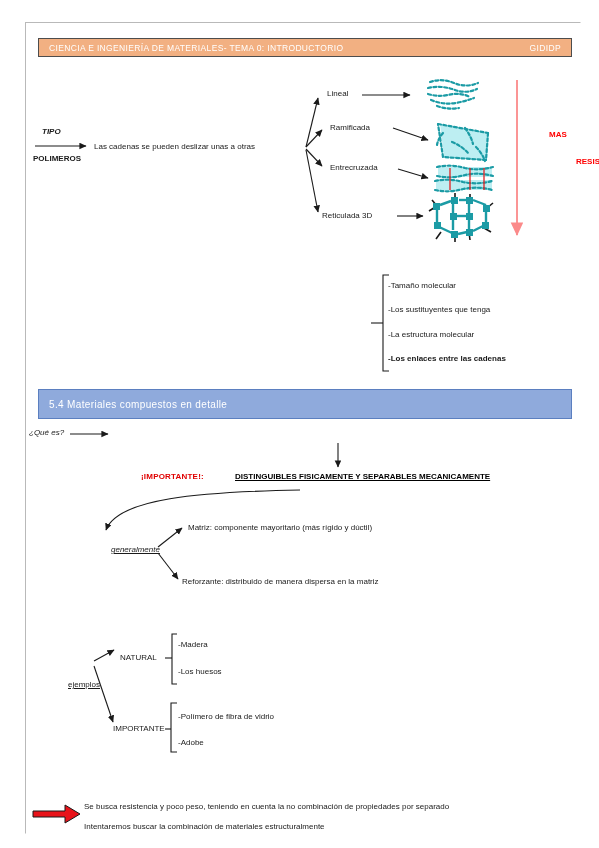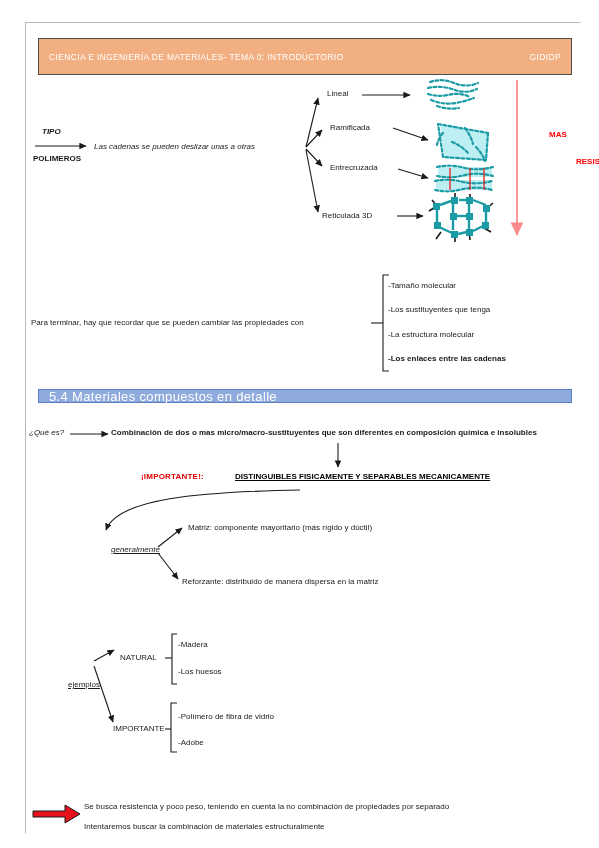--- a/index.html
+++ b/index.html
@@ -40,32 +40,32 @@
     justify-content: space-between;
     color: #ffffff;
     font-size: 8.5px;
     letter-spacing: 0.35px;
     padding: 0 10px;
   }
   #header-banner {
     left: 38px;
     top: 38px;
     width: 534px;
-    height: 37px;
+    height: 19px;
     background: #f2b082;
     border: 1.3px solid #4d4d4d;
   }
   #section-banner {
     left: 38px;
     top: 389px;
     width: 534px;
-    height: 14px;
+    height: 30px;
     background: #8faadc;
     border: 1px solid #5b7fc0;
-    font-size: 13px;
+    font-size: 10px;
   }
 
   .txt {
     position: absolute;
     font-size: 8px;
     color: #1a1a1a;
     white-space: nowrap;
     line-height: 1.1;
   }
   .txt.bold { font-weight: bold; }
@@ -237,42 +237,40 @@
       <path d="M177,703 L171,703 L171,752 L177,752"></path>
     </g>
 
     <g>
       <path d="M33,811 L65,811 L65,805 L80,814 L65,823 L65,817 L33,817 Z" fill="#e8131a" stroke="#1a1a1a" stroke-width="1"></path>
     </g>
   </svg>
 
   <div class="txt bold" style="left:42px; top:128px;font-style:italic;">TIPO</div>
   <div class="txt bold" style="left:33px; top:155px;">POLIMEROS</div>
-  <div class="txt" style="left:94px; top:143px;font-style:italic;">Las cadenas se pueden deslizar unas a otras</div>
+  <div class="txt" style="left:94px; top:143px;">Las cadenas se pueden deslizar unas a otras</div>
 
   <div class="txt" style="left:327px; top:90px;text-align:center;">Lineal</div>
   <div class="txt" style="left:330px; top:124px;">Ramificada</div>
   <div class="txt" style="left:330px; top:164px;">Entrecruzada</div>
   <div class="txt" style="left:322px; top:212px;">Reticulada 3D</div>
 
   <div class="txt red" style="left:549px; top:131px;">MAS</div>
   <div class="txt red" style="left:528px; top:158px;padding-left:48px;">RESISTENCIA</div>
 
-  <div class="txt" style="left:31px; top:319px;">Para terminar, hay que recordar que se pueden cambiar las propiedades con</div>
   <div class="txt" style="left:388px; top:282px;">-Tamaño molecular</div>
   <div class="txt" style="left:388px; top:306px;">-Los sustituyentes que tenga</div>
   <div class="txt" style="left:388px; top:331px;">-La estructura molecular</div>
   <div class="txt" style="left:388px; top:355px;font-weight:bold;">-Los enlaces entre las cadenas</div>
 
   <div id="section-banner" class="banner">
     <span>5.4 Materiales compuestos en detalle</span>
   </div>
 
   <div class="txt ital" style="left:29px; top:429px;">¿Qué es?</div>
-  <div class="txt bold" style="left:111px; top:429px; font-weight:600;">Combinación de dos o mas micro/macro-sustituyentes que son diferentes en composición química e insolubles</div>
 
   <div class="txt redbold" style="left:141px; top:473px; font-size:8px;">¡IMPORTANTE!:</div>
   <div class="txt blk-bold under" style="left:212px; top:473px; font-size:8px;">DISTINGUIBLES FISICAMENTE Y SEPARABLES MECANICAMENTE</div>
 
   <div class="txt ital under" style="left:88px; top:546px;">generalmente</div>
   <div class="txt" style="left:188px; top:524px;">Matriz: componente mayoritario (más rígido y dúctil)</div>
   <div class="txt" style="left:182px; top:578px;">Reforzante: distribuido de manera dispersa en la matriz</div>
 
   <div class="txt under" style="left:45px; top:681px;">ejemplos</div>
   <div class="txt" style="left:120px; top:654px;">NATURAL</div>

